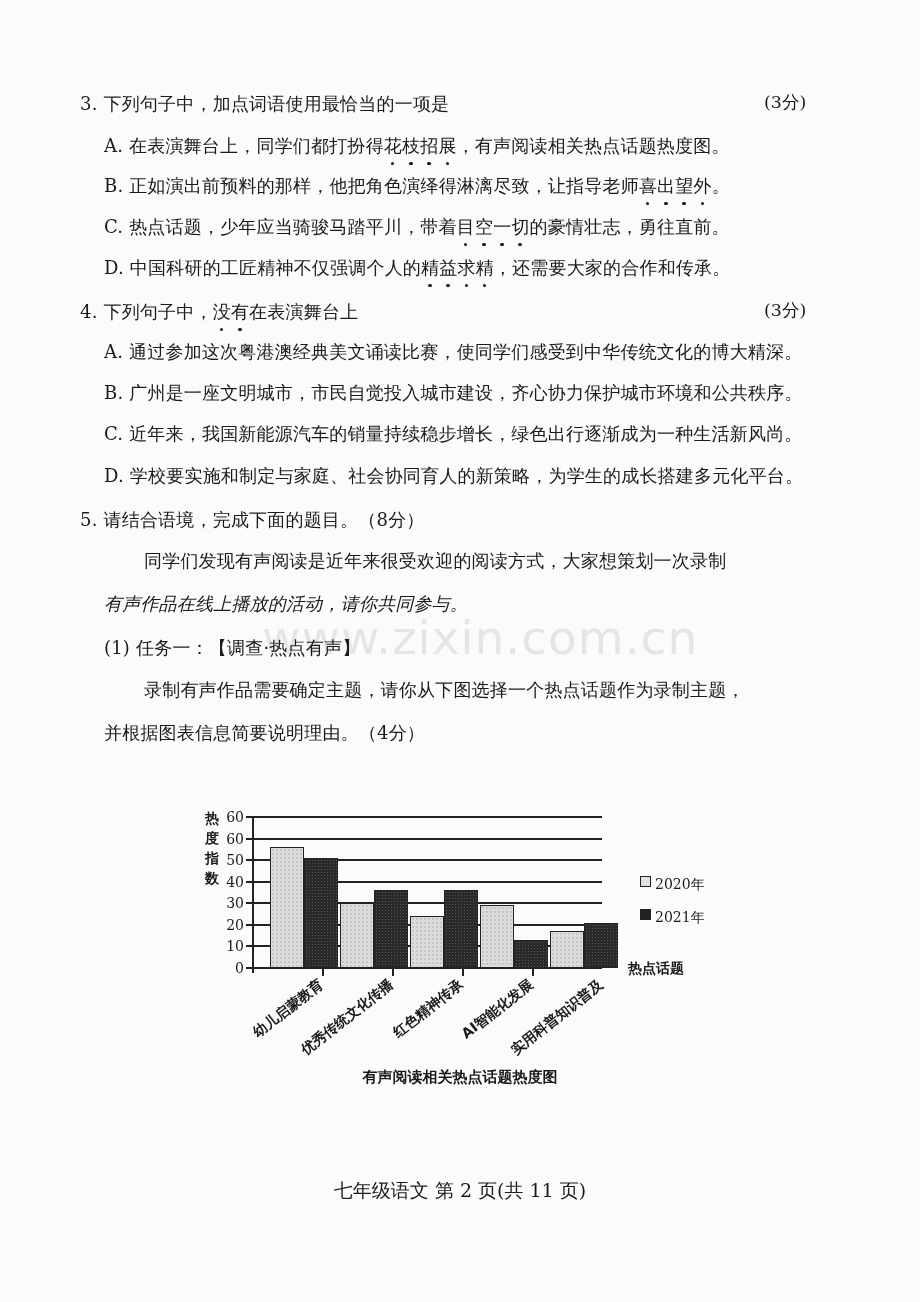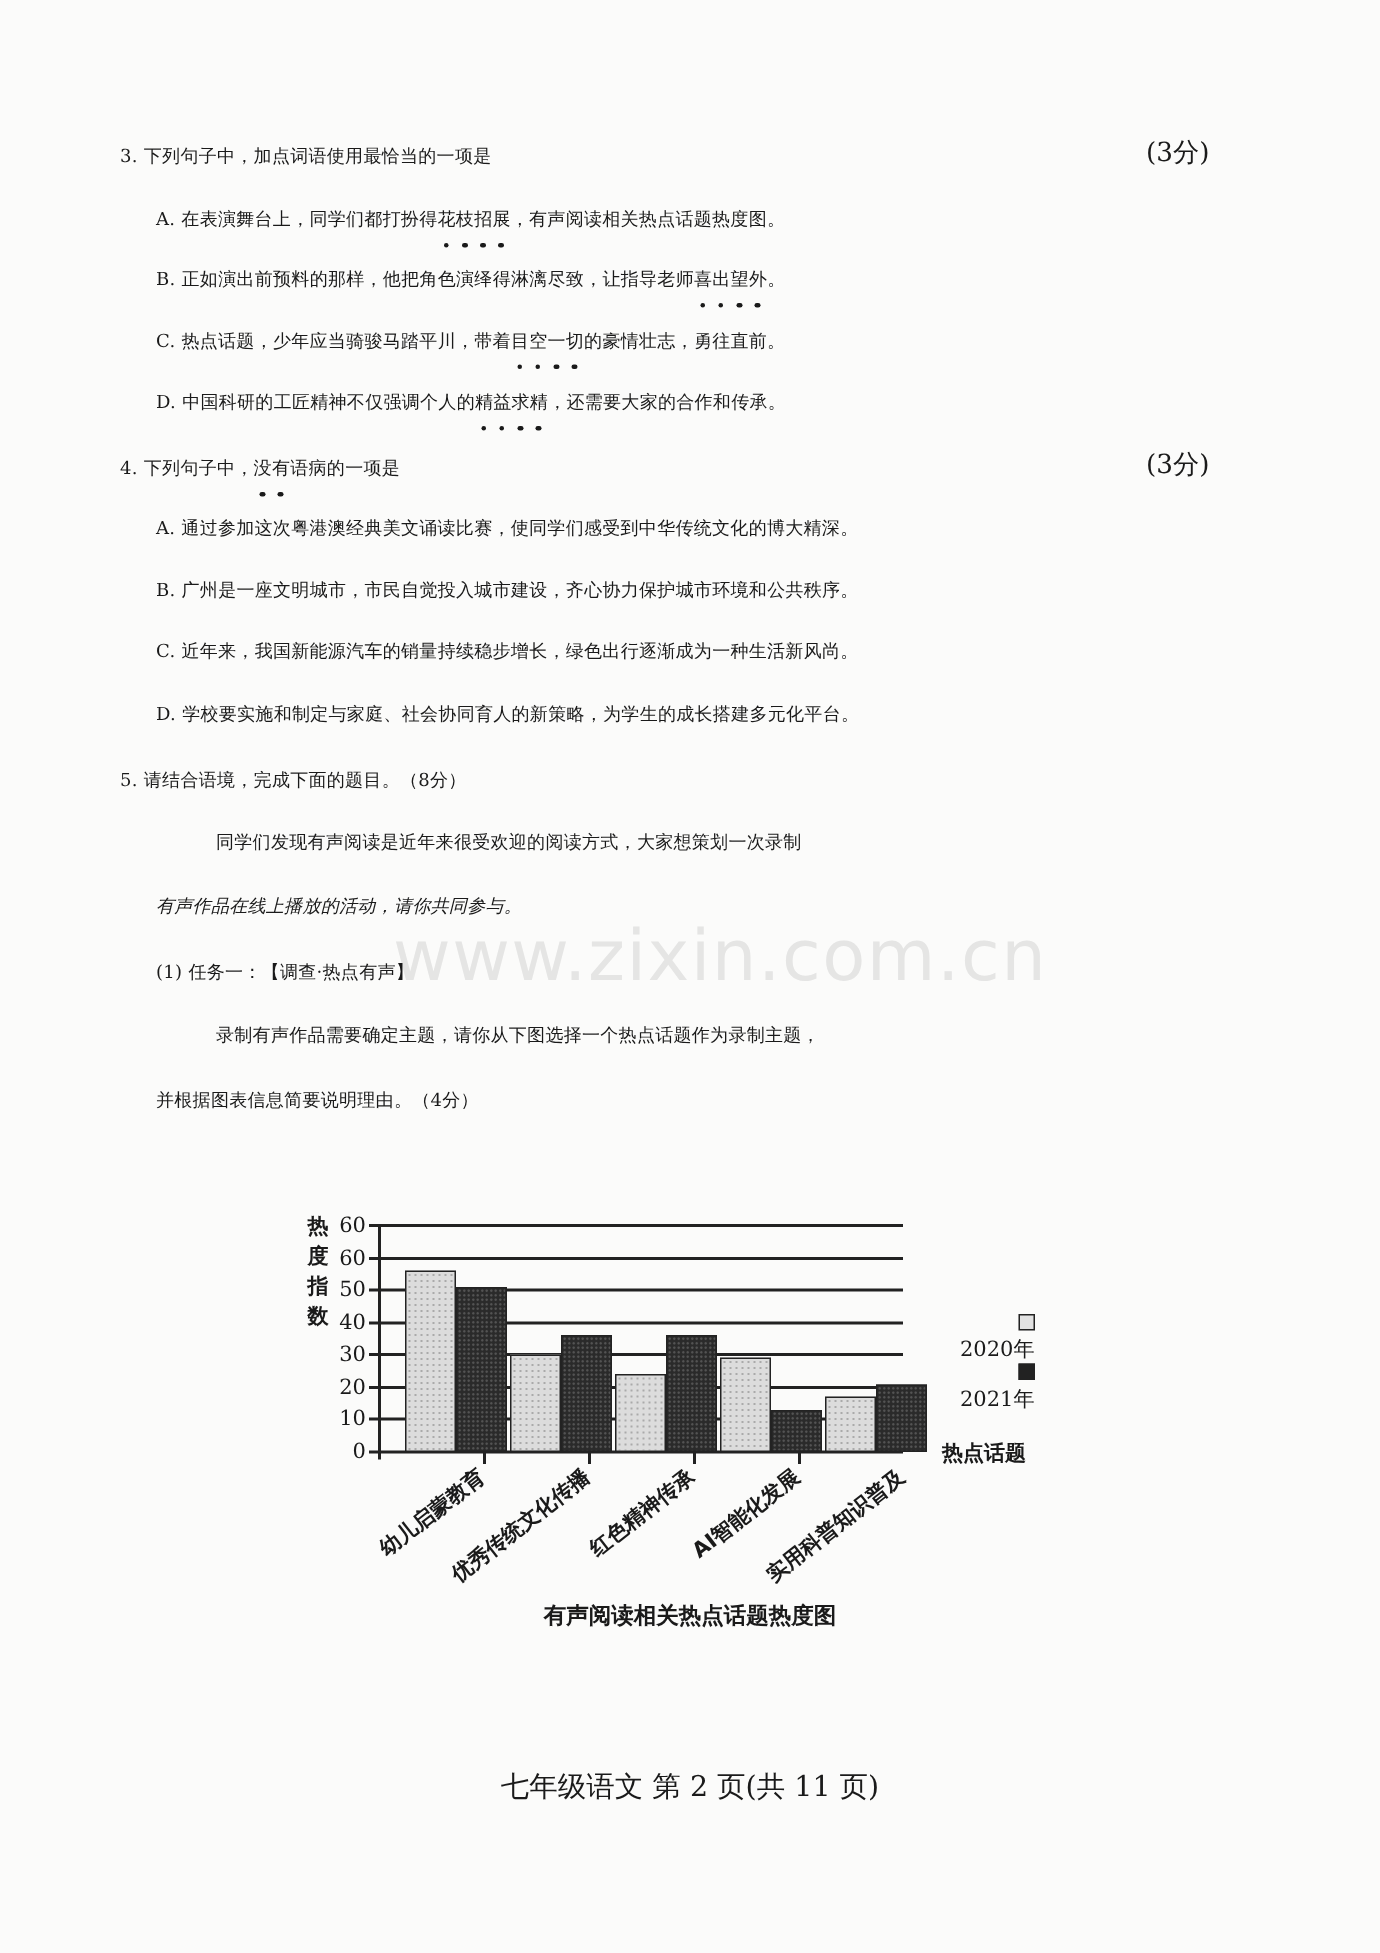--- a/index.html
+++ b/index.html
@@ -1,39 +1,39 @@
 <!DOCTYPE html>
 <html><head>
 <meta charset="utf-8">
 <style>
   html, body { margin:0; padding:0; }
   body {
     width:920px; height:1302px; position:relative; overflow:hidden;
     background:#fbfbfa; color:#1a1a1a;
     font-family:"DejaVu Serif","Liberation Serif",serif;
   }
-  .line { position:absolute; font-size:12px; line-height:24px; white-space:nowrap; letter-spacing:0.2px; }
+  .line { position:absolute; font-size:18px; line-height:24px; white-space:nowrap; letter-spacing:0.2px; }
   .pts { position:absolute; font-size:17.5px; line-height:24px; }
   .dot { position:relative; display:inline-block; }
   .dot::after { content:""; position:absolute; left:50%; bottom:-7px; width:3.5px; height:3.5px; margin-left:-2px; background:#1a1a1a; border-radius:50%; }
   .watermark { position:absolute; left:262px; top:610px; font-family:"DejaVu Sans","Liberation Sans",sans-serif; font-size:47px; color:rgba(150,150,150,0.22); letter-spacing:1px; }
   
   #chart { position:absolute; left:190px; top:800px; width:560px; height:300px; }
   .ylabel-col { position:absolute; left:12px; top:8px; width:20px; font-family:"DejaVu Sans","Liberation Sans",sans-serif; font-weight:bold; font-size:14px; line-height:20px; text-align:center; }
   .ytick { position:absolute; left:30px; width:24px; text-align:right; font-size:14px; line-height:14px; }
   .gridline { position:absolute; left:62px; width:350px; height:2px; background:#222; }
   .yaxis { position:absolute; left:62px; top:17px; width:2px; height:156px; background:#222; }
   .tickmark { position:absolute; left:56px; width:6px; height:2px; background:#222; }
   .xtick { position:absolute; top:168px; width:2px; height:8px; background:#222; }
   .bar { position:absolute; bottom:0; width:34px; border:1.5px solid #222; box-sizing:border-box; }
   .bar.y2020 { background:#dcdcdc; background-image:radial-gradient(#aaa 0.6px, transparent 0.8px); background-size:4px 4px; }
   .bar.y2021 { background:#2a2a2a; background-image:radial-gradient(#555 0.7px, transparent 0.9px); background-size:3px 3px; }
   .plot { position:absolute; left:62px; top:17px; width:350px; height:151px; }
   .xlabel { position:absolute; font-family:"DejaVu Sans","Liberation Sans",sans-serif; font-size:14px; font-weight:bold; white-space:nowrap; transform:rotate(-38deg); transform-origin:right top; }
-  .legend-item { position:absolute; left:450px; font-size:14px; display:flex; align-items:flex-end; gap:4px;flex-direction:column; }
+  .legend-item { position:absolute; left:450px; font-size:14px; display:flex; align-items:flex-start; gap:4px; }
   .legend-swatch { width:11px; height:11px; border:1.5px solid #222; box-sizing:border-box; }
   .legend-swatch.y2020 { background:#e2e2e2; }
   .legend-swatch.y2021 { background:#222; }
   .xaxis-title { position:absolute; left:438px; top:160px; font-family:"DejaVu Sans","Liberation Sans",sans-serif; font-weight:bold; font-size:14px; }
   .caption { position:absolute; left:0; width:920px; top:1068px; text-align:center; font-family:"DejaVu Sans","Liberation Sans",sans-serif; font-weight:bold; font-size:15px; }
   .footer { position:absolute; left:0; width:920px; top:1178px; text-align:center; font-size:19px; }
 </style>
 </head>
 <body>
 
@@ -47,21 +47,21 @@
   <span>B. 正如演出前预料的那样，他把角色演绎得淋漓尽致，让指导老师</span><span class="dotted"><span class="dot">喜</span><span class="dot">出</span><span class="dot">望</span><span class="dot">外</span></span><span>。</span>
 </div>
 <div class="line" style="left:104px;top:215px;">
   <span>C. 热点话题，少年应当骑骏马踏平川，带着</span><span class="dotted"><span class="dot">目</span><span class="dot">空</span><span class="dot">一</span><span class="dot">切</span></span><span>的豪情壮志，勇往直前。</span>
 </div>
 <div class="line" style="left:104px;top:256px;">
   <span>D. 中国科研的工匠精神不仅强调个人的</span><span class="dotted"><span class="dot">精</span><span class="dot">益</span><span class="dot">求</span><span class="dot">精</span></span><span>，还需要大家的合作和传承。</span>
 </div>
 
 <div class="line" style="left:80px;top:300px;">
-  <span>4. 下列句子中，</span><span class="dotted"><span class="dot">没</span><span class="dot">有</span></span><span>语病的一项是</span>
+  <span>4. 下列句子中，</span><span class="dotted"><span class="dot">没</span><span class="dot">有</span></span><span>在表演舞台上</span>
 </div>
 <div class="pts" style="left:764px;top:298px;">(3分)</div>
 
 <div class="line" style="left:104px;top:340px;">A. 通过参加这次粤港澳经典美文诵读比赛，使同学们感受到中华传统文化的博大精深。</div>
 <div class="line" style="left:104px;top:381px;">B. 广州是一座文明城市，市民自觉投入城市建设，齐心协力保护城市环境和公共秩序。</div>
 <div class="line" style="left:104px;top:422px;">C. 近年来，我国新能源汽车的销量持续稳步增长，绿色出行逐渐成为一种生活新风尚。</div>
 <div class="line" style="left:104px;top:464px;">D. 学校要实施和制定与家庭、社会协同育人的新策略，为学生的成长搭建多元化平台。</div>
 
 <div class="line" style="left:80px;top:508px;">5. 请结合语境，完成下面的题目。（8分）</div>
 <div class="line" style="left:144px;top:549px;">同学们发现有声阅读是近年来很受欢迎的阅读方式，大家想策划一次录制</div>

